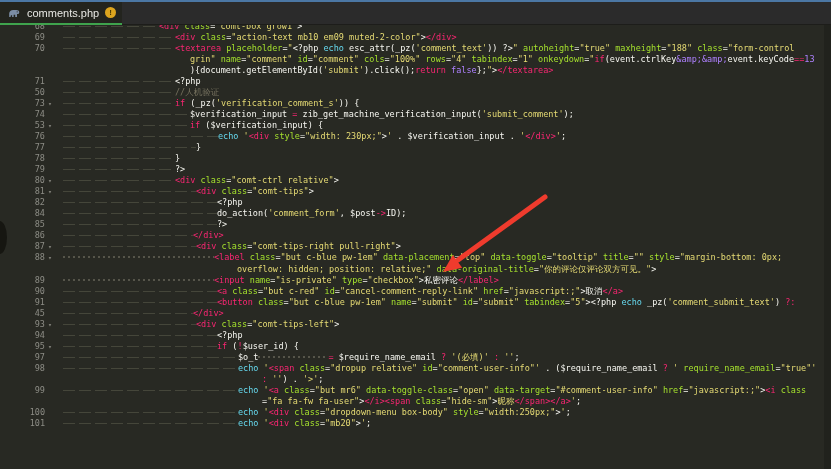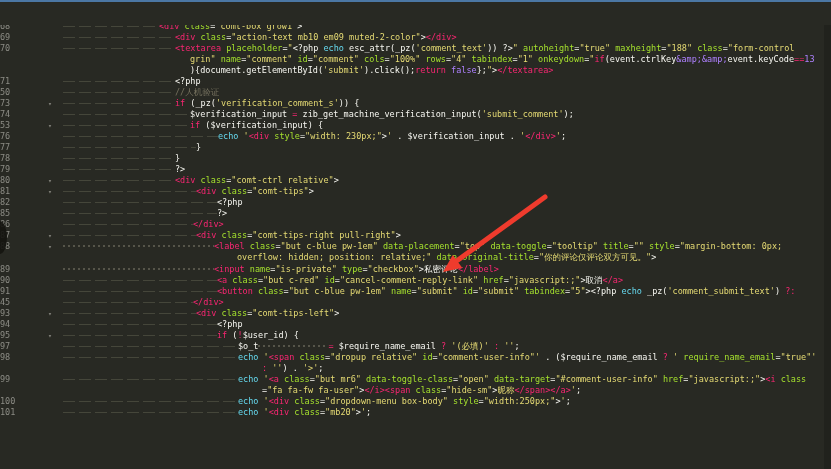--- a/index.html
+++ b/index.html
@@ -12,61 +12,72 @@
        display:flex;align-items:center;gap:6px;padding:0 7px;box-sizing:border-box;
        border-bottom:2px solid #3fa34d}
   .tab-label{color:#e8e8e4;font:11px "Liberation Sans",sans-serif;white-space:nowrap}
   .badge{flex:0 0 auto;width:11px;height:11px;border-radius:50%;background:#dca51e;
          color:#4a3a05;font:bold 8px/11px "Liberation Sans",sans-serif;text-align:center}
   .phpicon{flex:0 0 auto;width:14px;height:11px}
   .editor{position:absolute;top:25px;left:0;right:0;bottom:0;overflow:hidden}
   .row{display:flex;height:11.06px;line-height:11.06px;font-size:8.5px;white-space:pre}
   .row.cliptop{margin-top:-4.5px}
   .gutter{flex:0 0 62px;display:flex;color:#8c8c85}
-  .ln{flex:0 0 45px;}
+  .ln{flex:0 0 45px;text-align:right}
   .fold{flex:0 0 15px;color:#7f7f77;font-size:6.5px;padding-left:3px;line-height:12px}
   .code{flex:1;overflow:hidden}
   .ind{display:inline-block;height:10px;vertical-align:top}
   .ws-tab{background-image:repeating-linear-gradient(to right,#45463a 0 12px,rgba(0,0,0,0) 12px 16px);
           background-repeat:no-repeat;background-position:0 5px;background-size:100% 1px}
   .ws-dot{background-image:repeating-linear-gradient(to right,#56554a 0 2px,rgba(0,0,0,0) 2px 5px);
           background-repeat:no-repeat;background-position:0 4px;background-size:100% 2px}
   .tk-w{color:#f8f8f2}.tk-t{color:#f92672}.tk-a{color:#a6e22e}.tk-s{color:#e6db74}
   .tk-k{color:#f92672}.tk-b{color:#66d9ef}.tk-c{color:#75715e}.tk-p{color:#ae81ff}
   .scrollstrip{position:absolute;right:0;top:25px;bottom:0;width:7px;background:rgba(0,0,0,.16)}
   .smudge{position:absolute;left:-8px;top:221px;width:15px;height:33px;border-radius:50%;
           background:#14140f;opacity:.9}
   .arrow{position:absolute;left:0;top:0;pointer-events:none;z-index:6}
 </style>
 </head>
 <body>
 
 <div class="shot">
   <div class="topline"></div>
 
+  <div class="tabbar">
+    <div class="tab">
+      <svg class="phpicon" viewBox="0 0 16 12">
+        <path fill="#7b8da5" d="M2.5 11V7.2C2.5 4.6 4.4 3 7 3h3.6c2 0 3.4 1 3.4 2.6 0 1.4-.8 2.2-2 2.2l-.6 0V11h-2V8.6H7.6V11H5.8V8.8c-1.2.1-1.6.6-1.6 1.5V11H2.5z"></path>
+        <circle fill="#2b2b2b" cx="11.6" cy="5.2" r="0.7"></circle>
+      </svg>
+      <span class="tab-label">comments.php</span>
+      <span class="badge">!</span>
+    </div>
+  </div>
 
   <div class="editor">
     <div>
         <div class="row cliptop"><div class="gutter"><span class="ln">68</span><span class="fold"></span></div><div class="code"><span class="ind ws-tab" style="width: 96px;"></span><span class="tk-t">&lt;div</span><span class="tk-a"> class</span><span class="tk-w">=</span><span class="tk-s">"comt-box grow1"</span><span class="tk-w">&gt;</span></div></div>
         <div class="row"><div class="gutter"><span class="ln">69</span><span class="fold"></span></div><div class="code"><span class="ind ws-tab" style="width: 112px;"></span><span class="tk-t">&lt;div</span><span class="tk-a"> class</span><span class="tk-w">=</span><span class="tk-s">"action-text mb10 em09 muted-2-color"</span><span class="tk-w">&gt;</span><span class="tk-t">&lt;/div&gt;</span></div></div>
         <div class="row"><div class="gutter"><span class="ln">70</span><span class="fold"></span></div><div class="code"><span class="ind ws-tab" style="width: 112px;"></span><span class="tk-t">&lt;textarea</span><span class="tk-a"> placeholder</span><span class="tk-w">=</span><span class="tk-s">"</span><span class="tk-w">&lt;?php </span><span class="tk-b">echo</span><span class="tk-w"> esc_attr(_pz(</span><span class="tk-s">'comment_text'</span><span class="tk-w">)) ?&gt;</span><span class="tk-s">"</span><span class="tk-a"> autoheight</span><span class="tk-w">=</span><span class="tk-s">"true"</span><span class="tk-a"> maxheight</span><span class="tk-w">=</span><span class="tk-s">"188"</span><span class="tk-a"> class</span><span class="tk-w">=</span><span class="tk-s">"form-control</span></div></div>
         <div class="row"><div class="gutter"><span class="ln"></span><span class="fold"></span></div><div class="code"><span class="ind" style="width: 127px;"></span><span class="tk-s">grin"</span><span class="tk-a"> name</span><span class="tk-w">=</span><span class="tk-s">"comment"</span><span class="tk-a"> id</span><span class="tk-w">=</span><span class="tk-s">"comment"</span><span class="tk-a"> cols</span><span class="tk-w">=</span><span class="tk-s">"100%"</span><span class="tk-a"> rows</span><span class="tk-w">=</span><span class="tk-s">"4"</span><span class="tk-a"> tabindex</span><span class="tk-w">=</span><span class="tk-s">"1"</span><span class="tk-a"> onkeydown</span><span class="tk-w">=</span><span class="tk-s">"</span><span class="tk-k">if</span><span class="tk-w">(event.ctrlKey</span><span class="tk-p">&amp;amp;&amp;amp;</span><span class="tk-w">event.keyCode</span><span class="tk-k">==</span><span class="tk-p">13</span></div></div>
         <div class="row"><div class="gutter"><span class="ln"></span><span class="fold"></span></div><div class="code"><span class="ind" style="width: 127px;"></span><span class="tk-w">){document.getElementById(</span><span class="tk-s">'submit'</span><span class="tk-w">).click();</span><span class="tk-k">return</span><span class="tk-w"> </span><span class="tk-p">false</span><span class="tk-w">};</span><span class="tk-s">"</span><span class="tk-w">&gt;</span><span class="tk-t">&lt;/textarea&gt;</span></div></div>
         <div class="row"><div class="gutter"><span class="ln">71</span><span class="fold"></span></div><div class="code"><span class="ind ws-tab" style="width: 112px;"></span><span class="tk-w">&lt;?php</span></div></div>
         <div class="row"><div class="gutter"><span class="ln">50</span><span class="fold"></span></div><div class="code"><span class="ind ws-tab" style="width: 112px;"></span><span class="tk-c">//人机验证</span></div></div>
         <div class="row"><div class="gutter"><span class="ln">73</span><span class="fold">▾</span></div><div class="code"><span class="ind ws-tab" style="width: 112px;"></span><span class="tk-k">if</span><span class="tk-w"> (_pz(</span><span class="tk-s">'verification_comment_s'</span><span class="tk-w">)) {</span></div></div>
         <div class="row"><div class="gutter"><span class="ln">74</span><span class="fold"></span></div><div class="code"><span class="ind ws-tab" style="width: 127px;"></span><span class="tk-w">$verification_input </span><span class="tk-k">=</span><span class="tk-w"> zib_get_machine_verification_input(</span><span class="tk-s">'submit_comment'</span><span class="tk-w">);</span></div></div>
         <div class="row"><div class="gutter"><span class="ln">53</span><span class="fold">▾</span></div><div class="code"><span class="ind ws-tab" style="width: 127px;"></span><span class="tk-k">if</span><span class="tk-w"> ($verification_input) {</span></div></div>
         <div class="row"><div class="gutter"><span class="ln">76</span><span class="fold"></span></div><div class="code"><span class="ind ws-tab" style="width: 155px;"></span><span class="tk-b">echo</span><span class="tk-w"> </span><span class="tk-s">'</span><span class="tk-t">&lt;div</span><span class="tk-a"> style</span><span class="tk-w">=</span><span class="tk-s">"width: 230px;"</span><span class="tk-w">&gt;</span><span class="tk-s">'</span><span class="tk-w"> . $verification_input . </span><span class="tk-s">'</span><span class="tk-t">&lt;/div&gt;</span><span class="tk-s">'</span><span class="tk-w">;</span></div></div>
         <div class="row"><div class="gutter"><span class="ln">77</span><span class="fold"></span></div><div class="code"><span class="ind ws-tab" style="width: 133px;"></span><span class="tk-w">}</span></div></div>
         <div class="row"><div class="gutter"><span class="ln">78</span><span class="fold"></span></div><div class="code"><span class="ind ws-tab" style="width: 112px;"></span><span class="tk-w">}</span></div></div>
         <div class="row"><div class="gutter"><span class="ln">79</span><span class="fold"></span></div><div class="code"><span class="ind ws-tab" style="width: 112px;"></span><span class="tk-w">?&gt;</span></div></div>
         <div class="row"><div class="gutter"><span class="ln">80</span><span class="fold">▾</span></div><div class="code"><span class="ind ws-tab" style="width: 112px;"></span><span class="tk-t">&lt;div</span><span class="tk-a"> class</span><span class="tk-w">=</span><span class="tk-s">"comt-ctrl relative"</span><span class="tk-w">&gt;</span></div></div>
         <div class="row"><div class="gutter"><span class="ln">81</span><span class="fold">▾</span></div><div class="code"><span class="ind ws-tab" style="width: 133px;"></span><span class="tk-t">&lt;div</span><span class="tk-a"> class</span><span class="tk-w">=</span><span class="tk-s">"comt-tips"</span><span class="tk-w">&gt;</span></div></div>
         <div class="row"><div class="gutter"><span class="ln">82</span><span class="fold"></span></div><div class="code"><span class="ind ws-tab" style="width: 154px;"></span><span class="tk-w">&lt;?php</span></div></div>
+        <div class="row"><div class="gutter"><span class="ln">84</span><span class="fold"></span></div><div class="code"><span class="ind ws-tab" style="width: 154px;"></span><span class="tk-w">do_action(</span><span class="tk-s">'comment_form'</span><span class="tk-w">, $post</span><span class="tk-k">-&gt;</span><span class="tk-w">ID);</span></div></div>
         <div class="row"><div class="gutter"><span class="ln">85</span><span class="fold"></span></div><div class="code"><span class="ind ws-tab" style="width: 154px;"></span><span class="tk-w">?&gt;</span></div></div>
         <div class="row"><div class="gutter"><span class="ln">86</span><span class="fold"></span></div><div class="code"><span class="ind ws-tab" style="width: 130px;"></span><span class="tk-t">&lt;/div&gt;</span></div></div>
         <div class="row"><div class="gutter"><span class="ln">87</span><span class="fold">▾</span></div><div class="code"><span class="ind ws-tab" style="width: 133px;"></span><span class="tk-t">&lt;div</span><span class="tk-a"> class</span><span class="tk-w">=</span><span class="tk-s">"comt-tips-right pull-right"</span><span class="tk-w">&gt;</span></div></div>
         <div class="row"><div class="gutter"><span class="ln">88</span><span class="fold">▾</span></div><div class="code"><span class="ind ws-dot" style="width: 151px;"></span><span class="tk-t">&lt;label</span><span class="tk-a"> class</span><span class="tk-w">=</span><span class="tk-s">"but c-blue pw-1em"</span><span class="tk-a"> data-placement</span><span class="tk-w">=</span><span class="tk-s">"top"</span><span class="tk-a"> data-toggle</span><span class="tk-w">=</span><span class="tk-s">"tooltip"</span><span class="tk-a"> title</span><span class="tk-w">=</span><span class="tk-s">""</span><span class="tk-a"> style</span><span class="tk-w">=</span><span class="tk-s">"margin-bottom: 0px;</span></div></div>
         <div class="row"><div class="gutter"><span class="ln"></span><span class="fold"></span></div><div class="code"><span class="ind" style="width: 174px;"></span><span class="tk-s">overflow: hidden; position: relative;"</span><span class="tk-a"> data-original-title</span><span class="tk-w">=</span><span class="tk-s">"你的评论仅评论双方可见。"</span><span class="tk-w">&gt;</span></div></div>
         <div class="row"><div class="gutter"><span class="ln">89</span><span class="fold"></span></div><div class="code"><span class="ind ws-dot" style="width: 151px;"></span><span class="tk-t">&lt;input</span><span class="tk-a"> name</span><span class="tk-w">=</span><span class="tk-s">"is-private"</span><span class="tk-a"> type</span><span class="tk-w">=</span><span class="tk-s">"checkbox"</span><span class="tk-w">&gt;私密评论</span><span class="tk-t">&lt;/label&gt;</span></div></div>
         <div class="row"><div class="gutter"><span class="ln">90</span><span class="fold"></span></div><div class="code"><span class="ind ws-tab" style="width: 154px;"></span><span class="tk-t">&lt;a</span><span class="tk-a"> class</span><span class="tk-w">=</span><span class="tk-s">"but c-red"</span><span class="tk-a"> id</span><span class="tk-w">=</span><span class="tk-s">"cancel-comment-reply-link"</span><span class="tk-a"> href</span><span class="tk-w">=</span><span class="tk-s">"javascript:;"</span><span class="tk-w">&gt;取消</span><span class="tk-t">&lt;/a&gt;</span></div></div>
         <div class="row"><div class="gutter"><span class="ln">91</span><span class="fold"></span></div><div class="code"><span class="ind ws-tab" style="width: 154px;"></span><span class="tk-t">&lt;button</span><span class="tk-a"> class</span><span class="tk-w">=</span><span class="tk-s">"but c-blue pw-1em"</span><span class="tk-a"> name</span><span class="tk-w">=</span><span class="tk-s">"submit"</span><span class="tk-a"> id</span><span class="tk-w">=</span><span class="tk-s">"submit"</span><span class="tk-a"> tabindex</span><span class="tk-w">=</span><span class="tk-s">"5"</span><span class="tk-w">&gt;</span><span class="tk-w">&lt;?php </span><span class="tk-b">echo</span><span class="tk-w"> _pz(</span><span class="tk-s">'comment_submit_text'</span><span class="tk-w">) </span><span class="tk-k">?:</span></div></div>
         <div class="row"><div class="gutter"><span class="ln">45</span><span class="fold"></span></div><div class="code"><span class="ind ws-tab" style="width: 130px;"></span><span class="tk-t">&lt;/div&gt;</span></div></div>
         <div class="row"><div class="gutter"><span class="ln">93</span><span class="fold">▾</span></div><div class="code"><span class="ind ws-tab" style="width: 133px;"></span><span class="tk-t">&lt;div</span><span class="tk-a"> class</span><span class="tk-w">=</span><span class="tk-s">"comt-tips-left"</span><span class="tk-w">&gt;</span></div></div>

